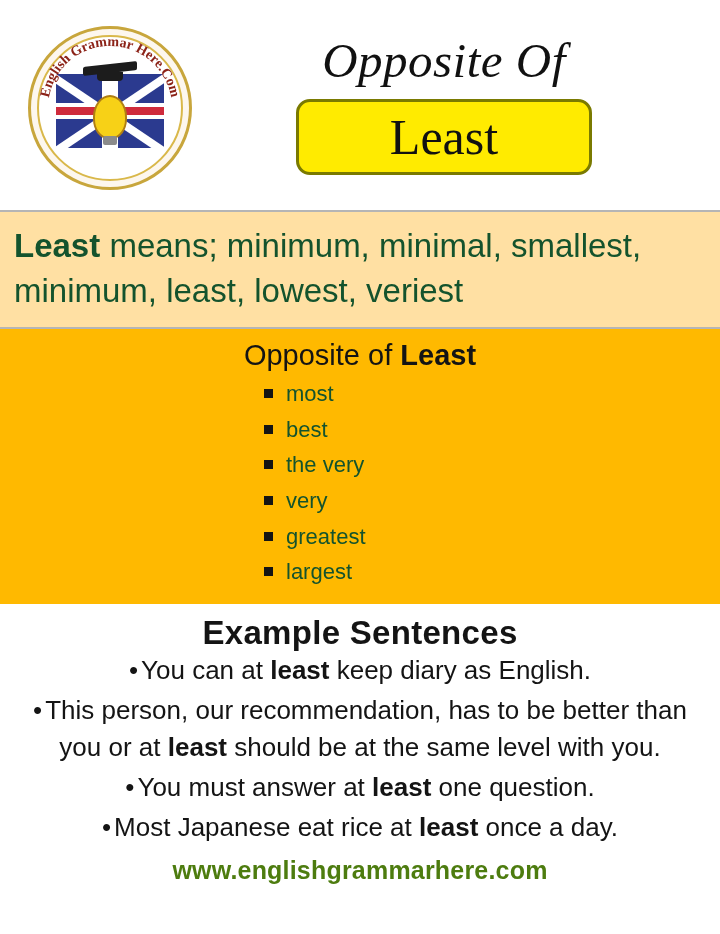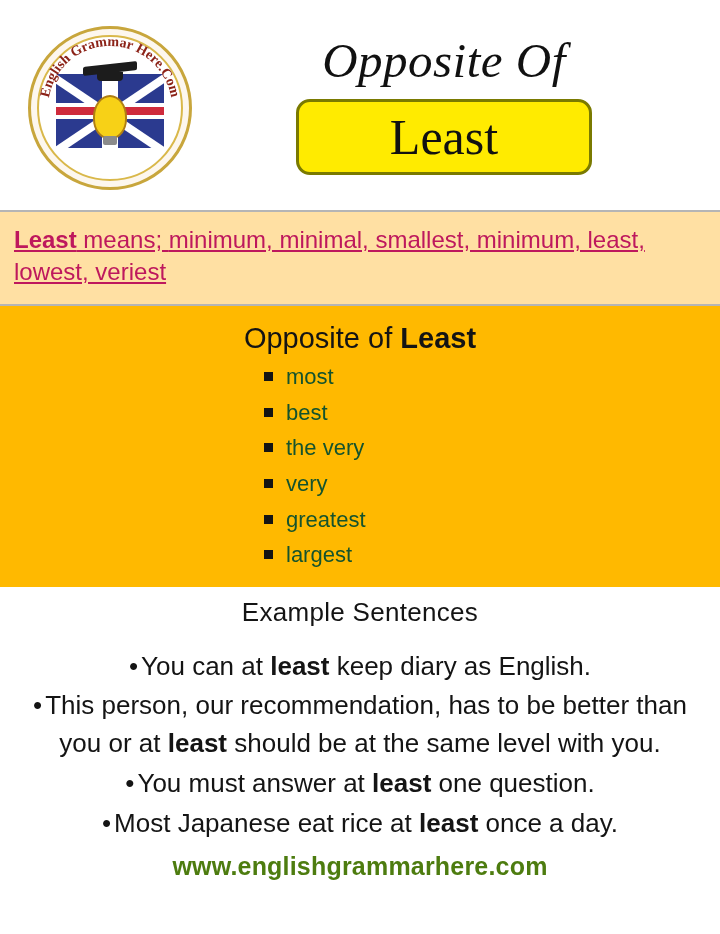--- a/index.html
+++ b/index.html
@@ -187,31 +187,30 @@
   .meaning {
     background: #ffe0a3;
     border-top: 2px solid #b5b5b5;
     border-bottom: 2px solid #b5b5b5;
     padding: 12px 14px 14px 14px;
     box-sizing: border-box;
     min-height: 96px;
   }
   .meaning p {
     margin: 0;
-    font-size: 24px;
+    font-size: 33px;
     line-height: 1.35;
-    color: #be185d;
-    text-decoration: underline;
+    color: #14532d;
   }
   .meaning .kw { font-weight: bold; }
 
   
   .opposite {
     background: #ffb900;
-    padding: 16px 0 14px 0;
+    padding: 10px 0 14px 0;
     box-sizing: border-box;
   }
   .opposite-title {
     text-align: center;
     font-size: 29px;
     color: #141414;
     margin-bottom: 4px;
   }
   .opposite-title .kw { font-weight: bold; }
   .opp-list {
@@ -238,25 +237,25 @@
     background: #141414;
   }
 
   
   .examples {
     padding: 10px 26px 0 26px;
     box-sizing: border-box;
   }
   .examples-title {
     text-align: center;
-    font-size: 26px;
-    font-weight: normal;
+    font-size: 33px;
+    font-weight: bold;
     color: #141414;
     letter-spacing: 0.3px;
-    margin-bottom: 20px;
+    margin-bottom: 0;
   }
   .ex-list {
     list-style: none;
     margin: 0;
     padding: 0;
   }
   .ex-list li {
     text-align: center;
     font-size: 26px;
     line-height: 1.45;

